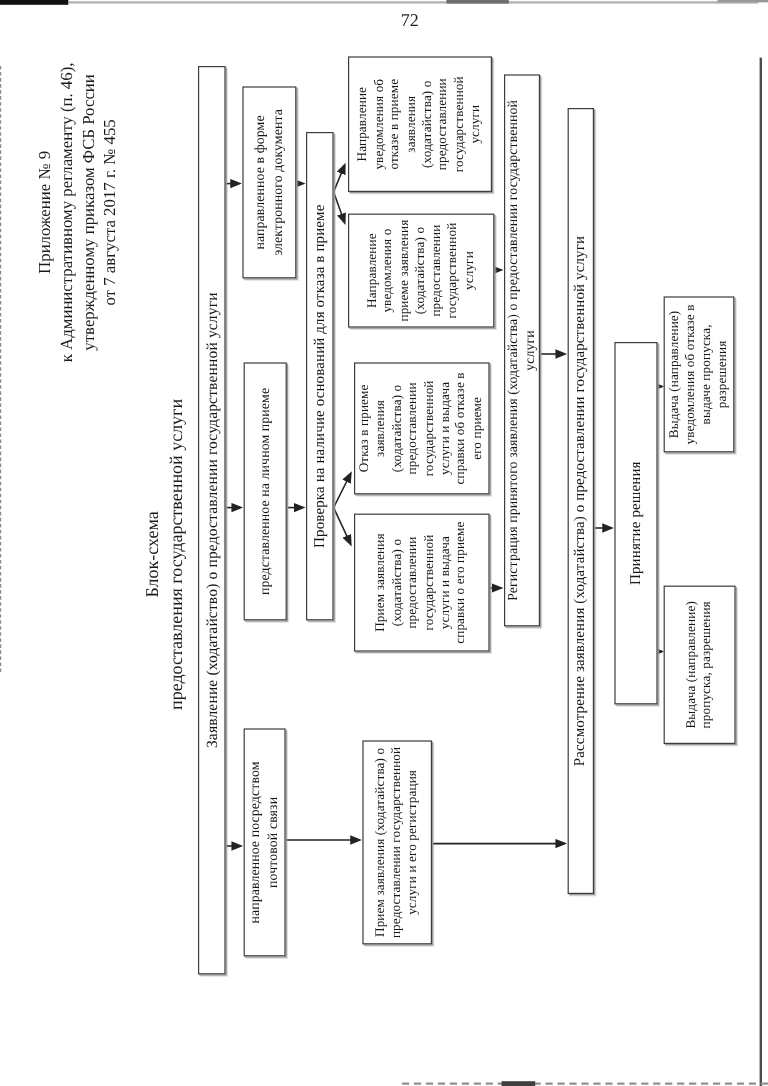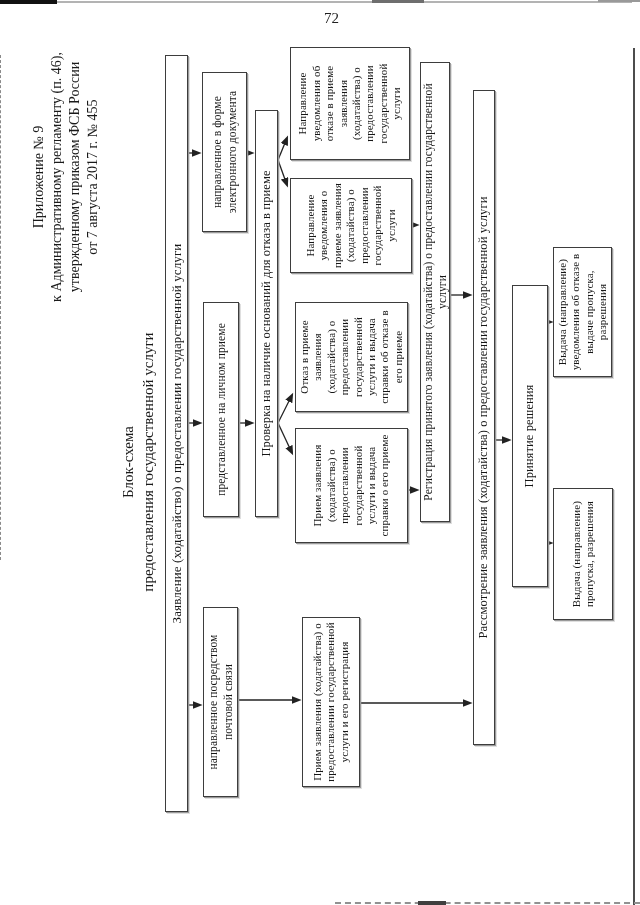--- a/index.html
+++ b/index.html
@@ -41,21 +41,21 @@
     position:absolute; left:558px; top:30px; width:340px; height:80px;
     font-size:14px; line-height:18px; text-align:center; color:#1a1a1a;
   }
   #doc-title{
     position:absolute; left:278px; top:118px; width:330px; height:44px;
     font-size:15px; line-height:20px; text-align:center; color:#1a1a1a;
   }
   #arrows{position:absolute; left:0; top:0;}
 
   
-  #page-number{position:absolute; left:324px; top:10px; font-size:15px; color:#1f1f1f;}
+  #page-number{position:absolute; left:334px; top:10px; font-size:15px; color:#1f1f1f;}
   .art{position:absolute;}
   .art-top-black {left:0; top:0; width:57px; height:4px; background:#111;}
   .art-top-line  {left:57px; top:1px; width:575px; height:1.5px; background:#b3b3b3;}
   .art-top-dark1 {left:372px; top:0; width:52px; height:2.5px; background:#6e6e6e;}
   .art-top-dark2 {left:598px; top:0; width:42px; height:2px; background:#999;}
   .art-left-line {left:0; top:55px; width:0; height:505px; border-left:1.5px dashed #8a8a8a;}
   .art-right-line{left:633px; top:48px; width:1.5px; height:857px; background:#4c4c4c;}
   .art-bottom-line{left:335px; top:902px; width:305px; height:0; border-top:2px dashed #919191;}
   .art-bottom-dark{left:418px; top:901px; width:28px; height:3.5px; background:#3f3f3f;}
 </style>

